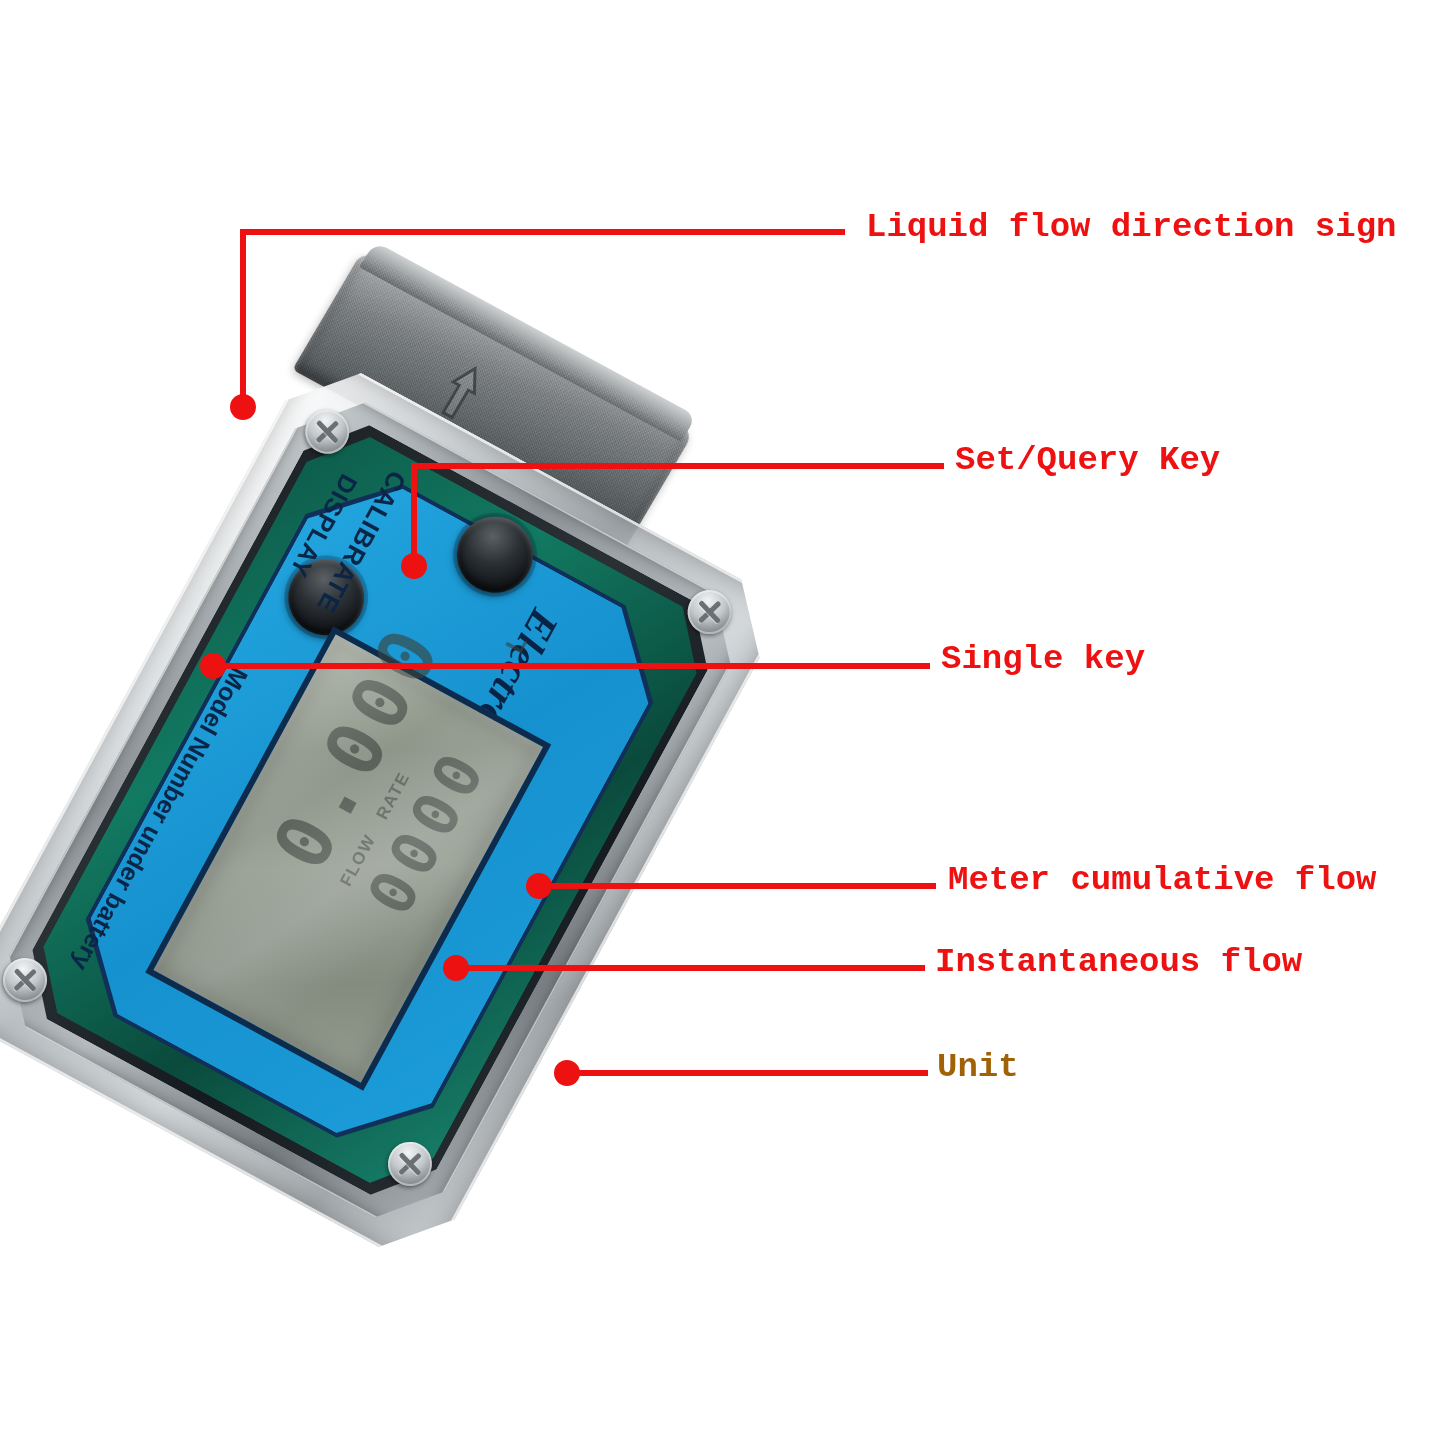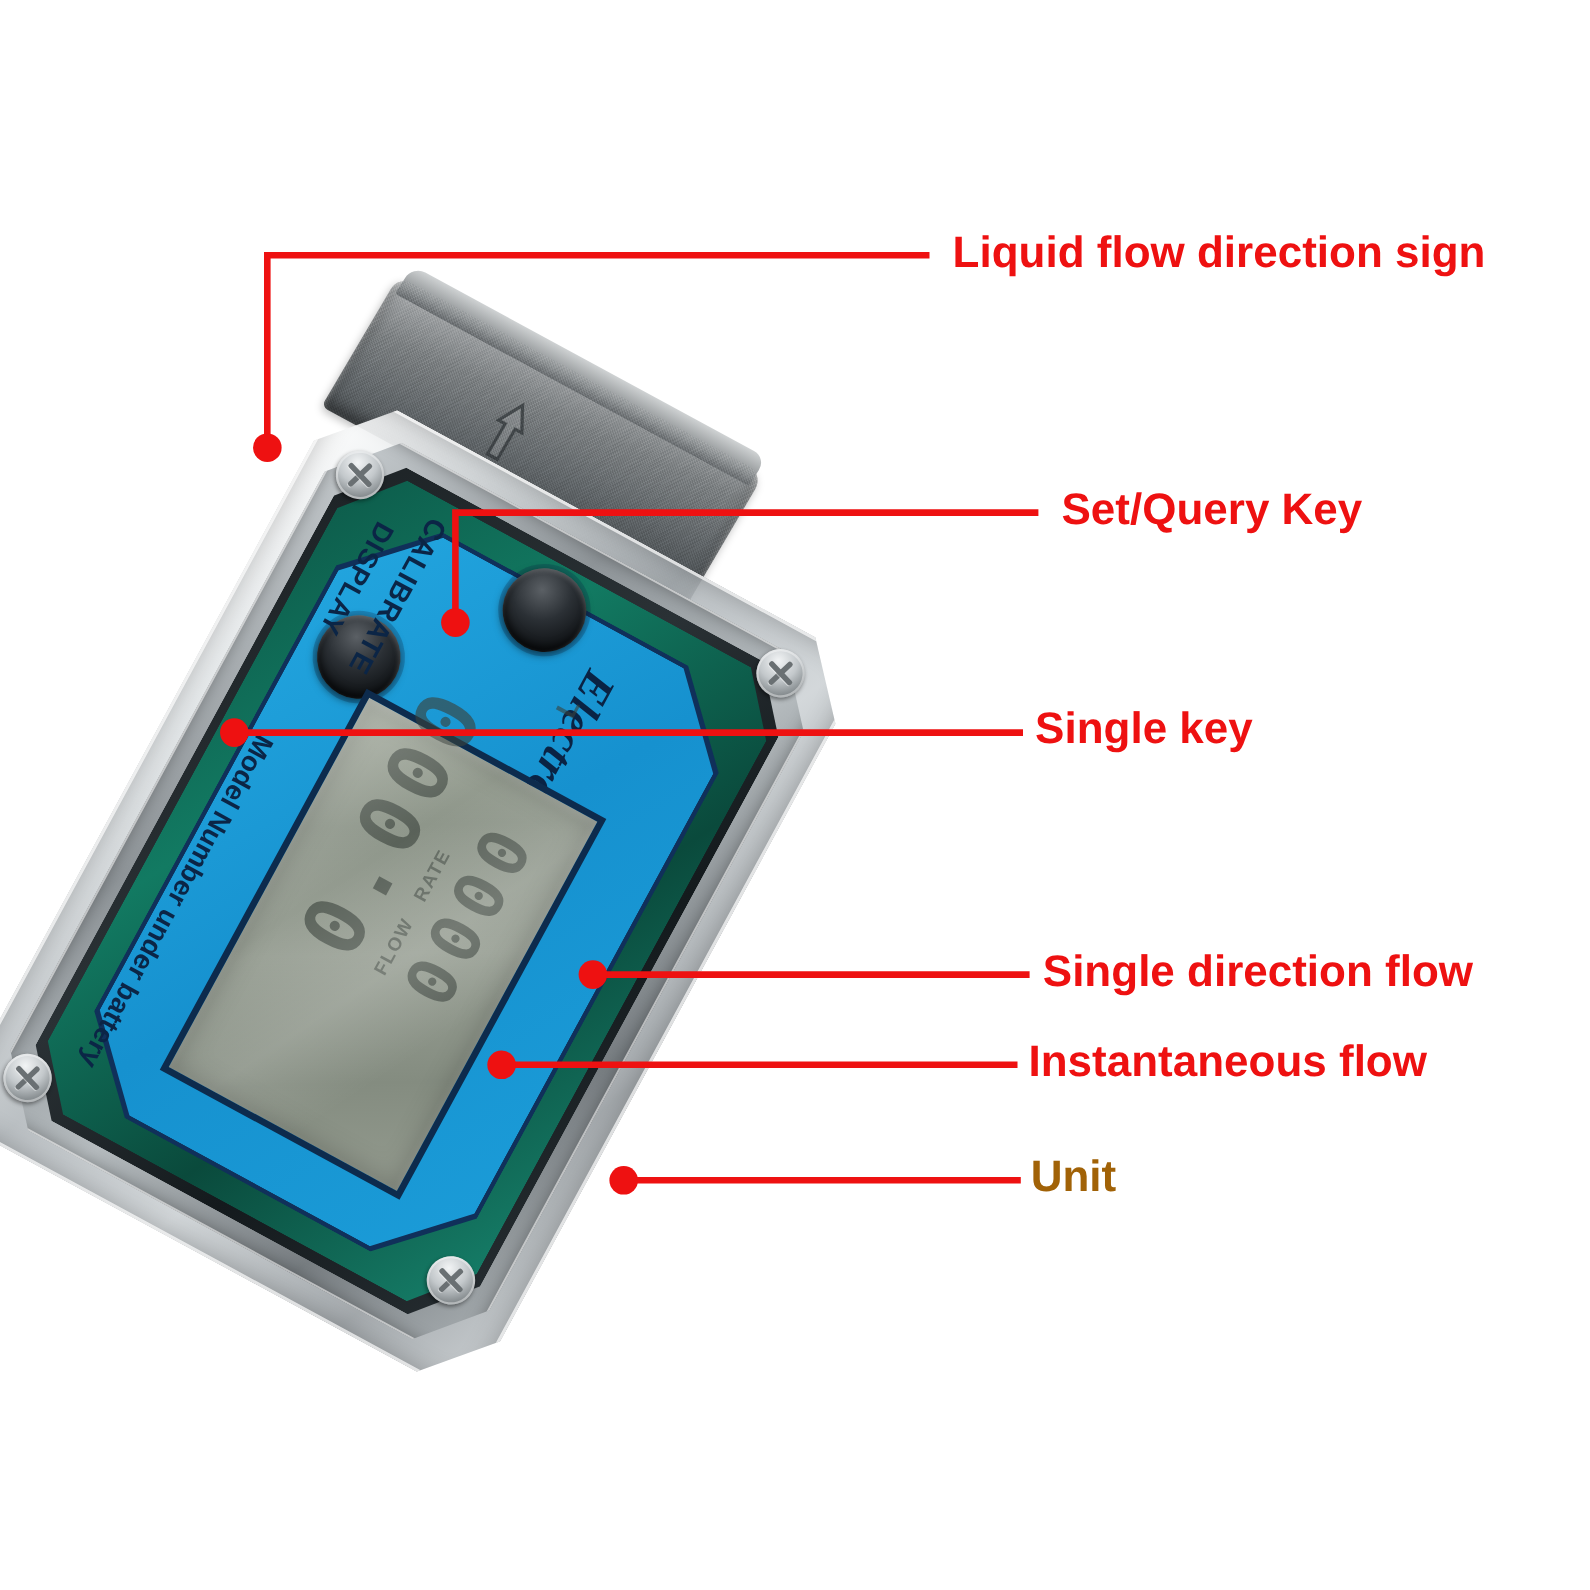--- a/index.html
+++ b/index.html
@@ -179,23 +179,23 @@
   }
   .lcd-flow{left:20px;top:118px;}
   .lcd-rate-lbl{left:96px;top:118px;}
   .lcd-unit{left:306px;top:148px;font-size:26px;opacity:.6;}
 
   
   .ann-svg{position:absolute;left:0;top:0;width:1445px;height:1445px;}
   .ann-label{
     position:absolute;
     color:#ee1111;
-    font-family:Liberation Sans, sans-serif;
+    font-family:Liberation Mono, monospace;
     font-weight:700;
-    font-size:40px;
+    font-size:34px;
     white-space:nowrap;
     line-height:1;
   }
 </style>
 </head>
 <body>
 
 <div id="stage">
 
   <div class="product">
@@ -259,20 +259,20 @@
         <circle cx="414" cy="566" r="13" fill="#ee1111"></circle>
         <circle cx="213" cy="666" r="13" fill="#ee1111"></circle>
         <circle cx="539" cy="886" r="13" fill="#ee1111"></circle>
         <circle cx="456" cy="968" r="13" fill="#ee1111"></circle>
         <circle cx="567" cy="1073" r="13" fill="#ee1111"></circle>
       </g>
   </svg>
 
   <div id="labels">
       <div class="ann-label" style="left: 866px; top: 210px; color: rgb(238, 17, 17);">Liquid flow direction sign</div>
-      <div class="ann-label" style="left: 955px; top: 443px; color: rgb(238, 17, 17); margin-left: 10px;">Set/Query Key</div>
+      <div class="ann-label" style="left: 955px; top: 443px; color: rgb(238, 17, 17);">Set/Query Key</div>
       <div class="ann-label" style="left: 941px; top: 642px; color: rgb(238, 17, 17);">Single key</div>
-      <div class="ann-label" style="left: 948px; top: 863px; color: rgb(238, 17, 17);">Single direction flow</div>
+      <div class="ann-label" style="left: 948px; top: 863px; color: rgb(238, 17, 17);">Meter cumulative flow</div>
       <div class="ann-label" style="left: 935px; top: 945px; color: rgb(238, 17, 17); text-align: right;">Instantaneous flow</div>
       <div class="ann-label" style="left: 937px; top: 1050px; color: #a16207;">Unit</div>
     </div>
 
 </div>
 
 </body></html>

